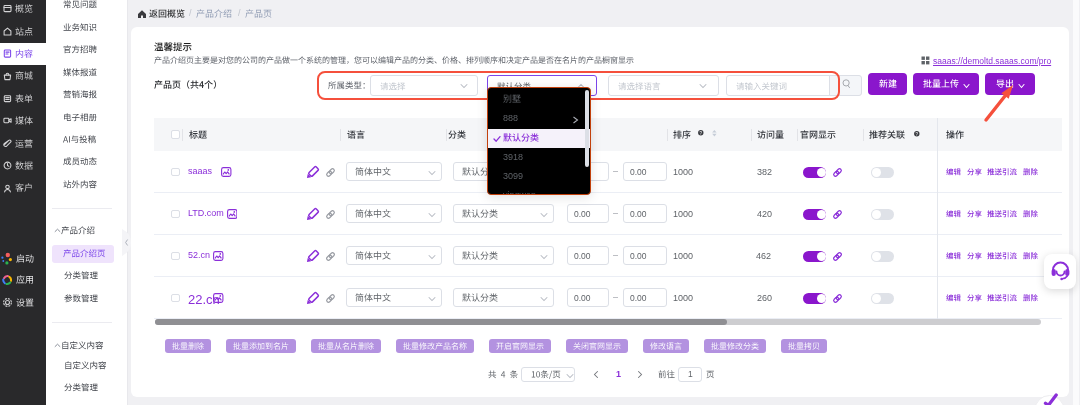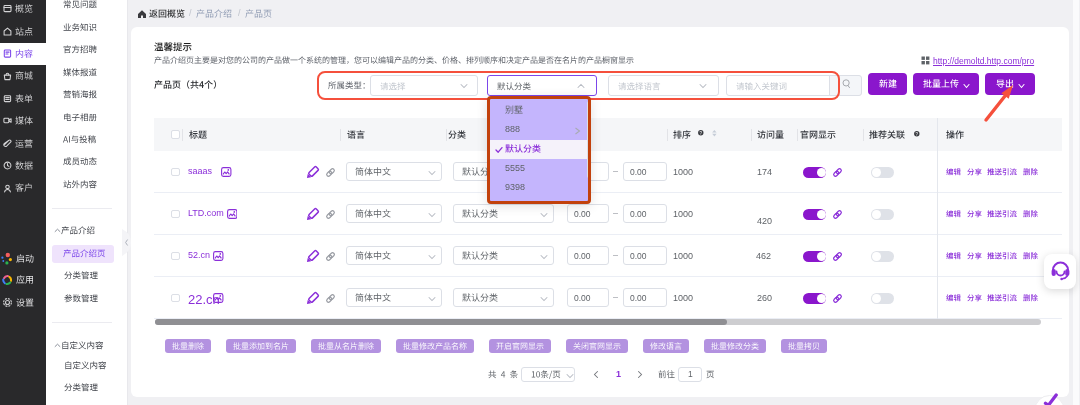--- a/index.html
+++ b/index.html
@@ -588,21 +588,21 @@
     </g>
   </svg>
 <svg class="t" style="left:921px;top:56px" width="9" height="9">
     <g fill="#5f6368">
       <rect x="0.5" y="0.5" width="3.4" height="3.4"></rect>
       <rect x="5" y="0.5" width="3.4" height="3.4"></rect>
       <rect x="0.5" y="5" width="3.4" height="3.4"></rect>
       <rect x="5" y="5" width="3.4" height="3.4"></rect>
     </g>
   </svg>
-<div style="position:absolute;left:933px;top:55.5px;font-size:8.5px;color:#8b2fd9;font-weight:400;white-space:nowrap;line-height:1.2;"><span style="text-decoration:underline">http://demoltd.http.com/pro</span></div>
+<div style="position:absolute;left:933px;top:55.5px;font-size:8.5px;color:#8b2fd9;font-weight:400;white-space:nowrap;line-height:1.2;"><span style="text-decoration:underline">saaas://demoltd.saaas.com/pro</span></div>
 <svg class="t " style="left:154px;top:79.5px" width="68.1" height="11.2">
     <g fill="#26282c" transform="translate(0,7.92) scale(0.009000,-0.009000)">
       <use href="#m8" x="0"></use>
       <use href="#m9" x="1000"></use>
       <use href="#m10" x="2000"></use>
       <use href="#m11" x="3000"></use>
       <use href="#m12" x="4000"></use>
       <use href="#m13" x="5000"></use>
       <use href="#m14" x="5570"></use>
       <use href="#m15" x="6570"></use>
@@ -826,21 +826,21 @@
   </svg>
 <svg class="t" style="left:540px;top:170px" width="8" height="6">
     <path d="M1 1.5L4.0 4.5L7 1.5" stroke="#b8bcc4" stroke-width="1.05" fill="none" stroke-linecap="round"></path>
   </svg>
 <div style="position:absolute;left:567px;top:162px;width:42px;height:19px;background:#fff;border:1px solid #dcdfe6;border-radius:3px;"></div>
 <div style="position:absolute;left:574px;top:166.5px;font-size:8.5px;color:#5f6368;font-weight:400;white-space:nowrap;line-height:1.2;">0.00</div>
 <div style="position:absolute;left:613px;top:166px;font-size:9px;color:#9a9da4;font-weight:400;white-space:nowrap;line-height:1.2;">–</div>
 <div style="position:absolute;left:623px;top:162px;width:44px;height:19px;background:#fff;border:1px solid #dcdfe6;border-radius:3px;"></div>
 <div style="position:absolute;left:630px;top:166.5px;font-size:8.5px;color:#5f6368;font-weight:400;white-space:nowrap;line-height:1.2;">0.00</div>
 <div style="position:absolute;left:673px;top:166.5px;font-size:9px;color:#5f6368;font-weight:400;white-space:nowrap;line-height:1.2;">1000</div>
-<div style="position:absolute;left:757px;top:166.5px;font-size:9px;color:#5f6368;font-weight:400;white-space:nowrap;line-height:1.2;">174</div>
+<div style="position:absolute;left:757px;top:166.5px;font-size:9px;color:#5f6368;font-weight:400;white-space:nowrap;line-height:1.2;">382</div>
 <div style="position:absolute;left:803px;top:166.5px;width:23px;height:11.5px;background:#8a16cc;border-radius:6px;"></div>
 <div style="position:absolute;left:816.5px;top:167.5px;width:9.5px;height:9.5px;background:#fff;border-radius:50%;"></div>
 <svg class="t" style="left:832px;top:166.5px" width="11" height="11">
     <g stroke="#8b2fd9" stroke-width="1.15" fill="none">
       <rect x="1.4" y="5.0" width="5.6" height="3.5" rx="1.75" transform="rotate(-45 4.2 6.75)"></rect>
       <rect x="4.0" y="2.5" width="5.6" height="3.5" rx="1.75" transform="rotate(-45 6.8 4.25)"></rect>
     </g>
   </svg>
 <div style="position:absolute;left:871px;top:166.5px;width:23px;height:11.5px;background:#dfe2e8;border-radius:6px;"></div>
 <div style="position:absolute;left:871.8px;top:167.5px;width:9.5px;height:9.5px;background:#fff;border-radius:50%;"></div>
@@ -913,21 +913,21 @@
   </svg>
 <svg class="t" style="left:540px;top:212px" width="8" height="6">
     <path d="M1 1.5L4.0 4.5L7 1.5" stroke="#b8bcc4" stroke-width="1.05" fill="none" stroke-linecap="round"></path>
   </svg>
 <div style="position:absolute;left:567px;top:204px;width:42px;height:19px;background:#fff;border:1px solid #dcdfe6;border-radius:3px;"></div>
 <div style="position:absolute;left:574px;top:208.5px;font-size:8.5px;color:#5f6368;font-weight:400;white-space:nowrap;line-height:1.2;">0.00</div>
 <div style="position:absolute;left:613px;top:208px;font-size:9px;color:#9a9da4;font-weight:400;white-space:nowrap;line-height:1.2;">–</div>
 <div style="position:absolute;left:623px;top:204px;width:44px;height:19px;background:#fff;border:1px solid #dcdfe6;border-radius:3px;"></div>
 <div style="position:absolute;left:630px;top:208.5px;font-size:8.5px;color:#5f6368;font-weight:400;white-space:nowrap;line-height:1.2;">0.00</div>
 <div style="position:absolute;left:673px;top:208.5px;font-size:9px;color:#5f6368;font-weight:400;white-space:nowrap;line-height:1.2;">1000</div>
-<div style="position:absolute;left:757px;top:216px;font-size:9px;color:#5f6368;font-weight:400;white-space:nowrap;line-height:1.2;">420</div>
+<div style="position:absolute;left:757px;top:209px;font-size:9px;color:#5f6368;font-weight:400;white-space:nowrap;line-height:1.2;">420</div>
 <div style="position:absolute;left:803px;top:208.5px;width:23px;height:11.5px;background:#8a16cc;border-radius:6px;"></div>
 <div style="position:absolute;left:816.5px;top:209.5px;width:9.5px;height:9.5px;background:#fff;border-radius:50%;"></div>
 <svg class="t" style="left:832px;top:208.5px" width="11" height="11">
     <g stroke="#8b2fd9" stroke-width="1.15" fill="none">
       <rect x="1.4" y="5.0" width="5.6" height="3.5" rx="1.75" transform="rotate(-45 4.2 6.75)"></rect>
       <rect x="4.0" y="2.5" width="5.6" height="3.5" rx="1.75" transform="rotate(-45 6.8 4.25)"></rect>
     </g>
   </svg>
 <div style="position:absolute;left:871px;top:208.5px;width:23px;height:11.5px;background:#dfe2e8;border-radius:6px;"></div>
 <div style="position:absolute;left:871.8px;top:209.5px;width:9.5px;height:9.5px;background:#fff;border-radius:50%;"></div>
@@ -1264,42 +1264,42 @@
       <use href="#r143" x="1000"></use>
     </g>
   </svg>
 <div style="position:absolute;left:678px;top:367px;width:24px;height:15px;background:#fff;border:1px solid #dcdfe6;border-radius:3px;"></div>
 <div style="position:absolute;left:688px;top:369px;font-size:8.5px;color:#5f6368;font-weight:400;white-space:nowrap;line-height:1.2;">1</div>
 <svg class="t " style="left:706px;top:370px" width="8.5" height="10.6">
     <g fill="#5f6368" transform="translate(0,7.48) scale(0.008500,-0.008500)">
       <use href="#r57" x="0"></use>
     </g>
   </svg>
-<div style="position:absolute;left:487px;top:96px;width:104px;height:108px;background:#c4b5fd;border:3px solid #c2410c;border-radius:4px;box-shadow:0 2px 12px rgba(0,0,0,0.12);z-index:50;overflow:hidden">
+<div style="position:absolute;left:487px;top:87px;width:104px;height:108px;background:#000000;border:1px solid #c2410c;border-radius:4px;box-shadow:0 2px 12px rgba(0,0,0,0.12);z-index:50;overflow:hidden">
     <svg class="t " style="left:15px;top:5.5px" width="18.0" height="11.2">
       <g fill="#5f6368" transform="translate(0,7.92) scale(0.009000,-0.009000)">
         <use href="#r144" x="0"></use>
         <use href="#r145" x="1000"></use>
       </g>
     </svg>
     <div style="position:absolute;left:15px;top:24.5px;font-size:9px;color:#5f6368;line-height:1.2">888</div>
     <div style="position:absolute;left:0;top:41.0px;width:104px;height:19px;background:#f5f2fa"></div>
     <svg class="t" style="left:4.5px;top:45.5px" width="8" height="10">
       <path d="M1 5L3.2 7.2L7 2.6" stroke="#8b2fd9" stroke-width="1.3" fill="none" stroke-linecap="round" stroke-linejoin="round"></path>
     </svg>
     <svg class="t " style="left:15px;top:45.0px" width="36.0" height="11.2">
       <g fill="#8b2fd9" transform="translate(0,7.92) scale(0.009000,-0.009000)">
         <use href="#m53" x="0"></use>
         <use href="#m54" x="1000"></use>
         <use href="#m28" x="2000"></use>
         <use href="#m29" x="3000"></use>
       </g>
     </svg>
-    <div style="position:absolute;left:15px;top:63.5px;font-size:9px;color:#5f6368;line-height:1.2">5555</div>
-    <div style="position:absolute;left:15px;top:83px;font-size:9px;color:#5f6368;line-height:1.2">9398</div>
+    <div style="position:absolute;left:15px;top:63.5px;font-size:9px;color:#5f6368;line-height:1.2">3918</div>
+    <div style="position:absolute;left:15px;top:83px;font-size:9px;color:#5f6368;line-height:1.2">3099</div>
     <div style="position:absolute;left:15px;top:102px;font-size:9px;color:#5f6368;line-height:1.2">yingwen</div>
     <svg class="t" style="left:84px;top:27.5px" width="7" height="8">
       <path d="M1.5 1L5.5 4L1.5 7" stroke="#a8abb2" stroke-width="1.1" fill="none"></path>
     </svg>
     <div style="position:absolute;left:97px;top:2px;width:4px;height:77px;background:#dcdfe6;border-radius:2px"></div>
   </div>
 <div style="position:absolute;left:1044px;top:254px;width:32px;height:35px;background:#fff;border-radius:8px;box-shadow:0 2px 8px rgba(0,0,0,0.15);z-index:60"></div>
 <svg class="t" style="left:1049px;top:260px;z-index:61" width="23" height="23">
 <path d="M4 10a7.5 7.5 0 0115 0" stroke="#8b2fd9" stroke-width="2" fill="none"></path>
 <rect x="2.6" y="9" width="4.2" height="7" rx="2.1" fill="#8b2fd9"></rect>

